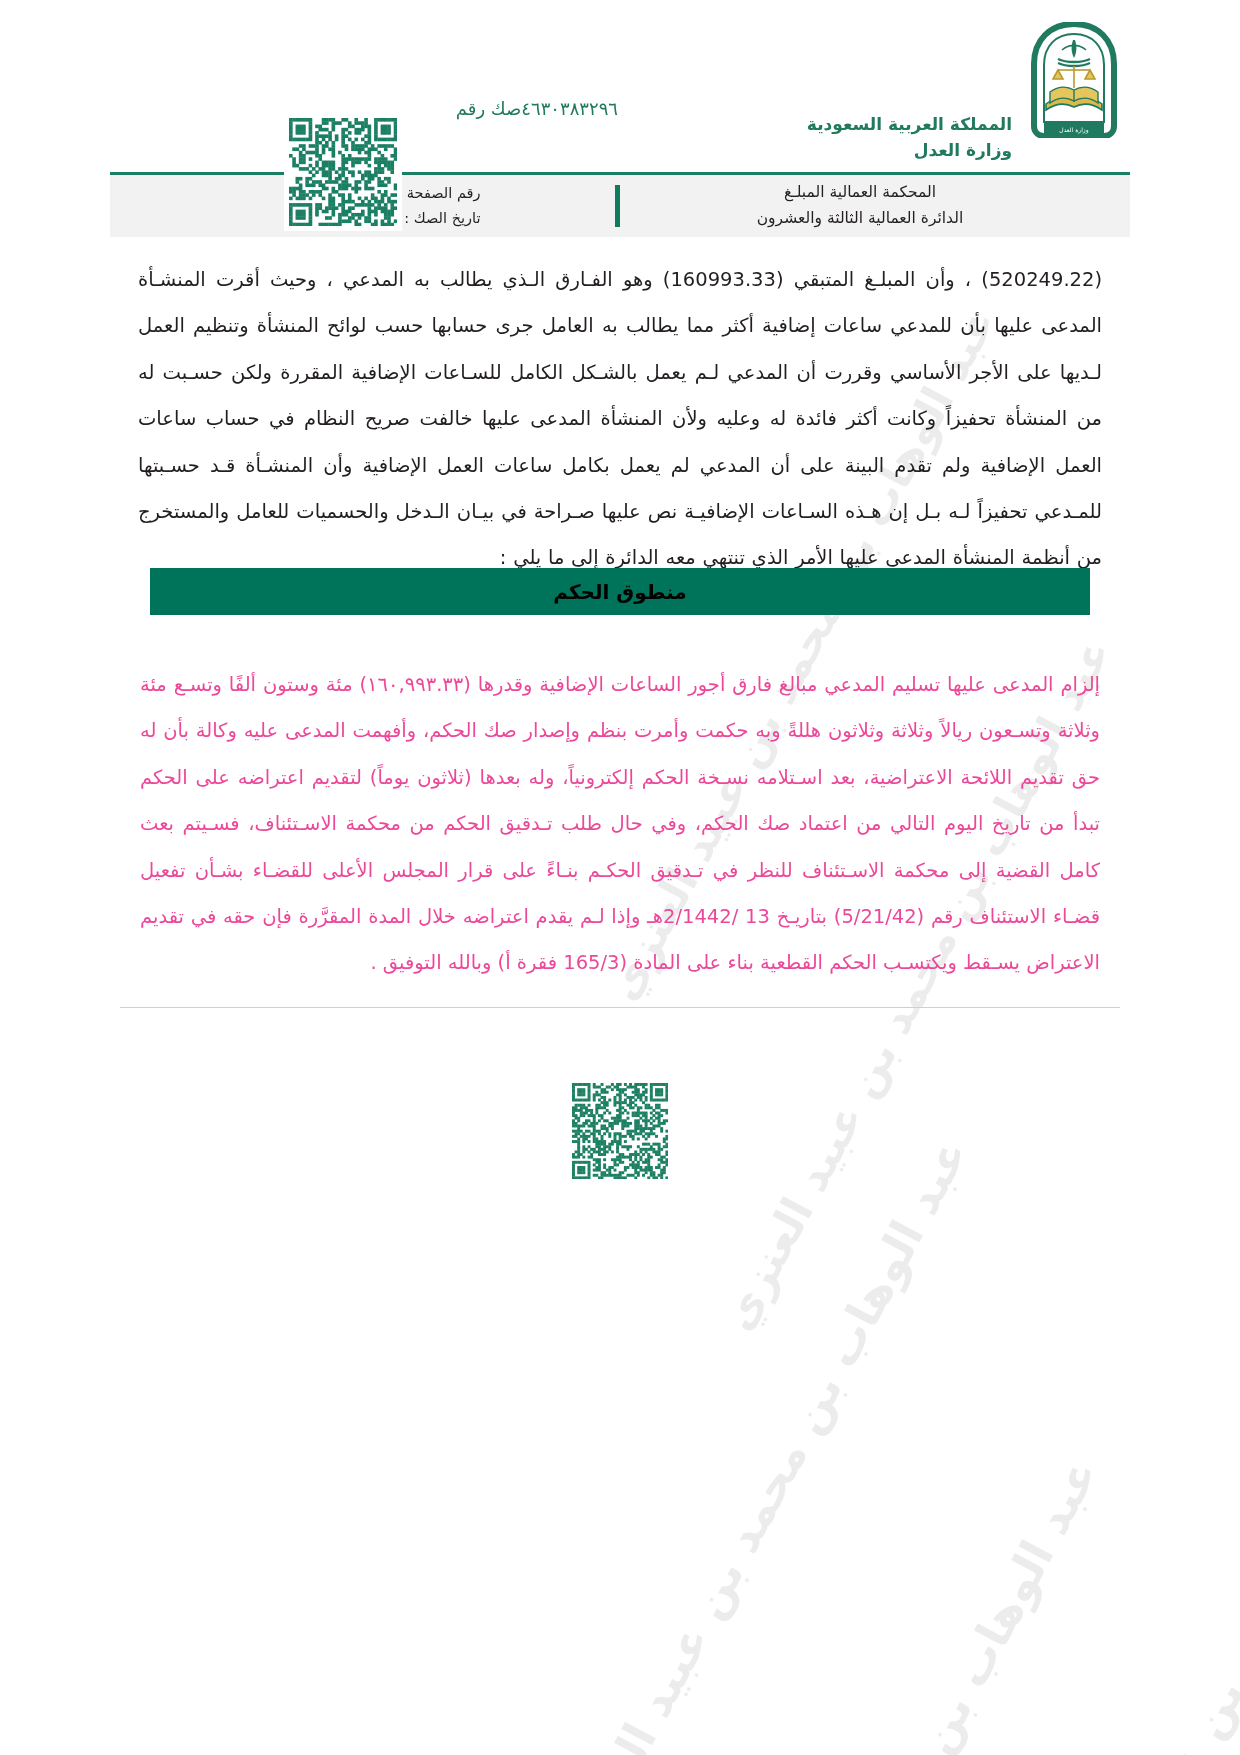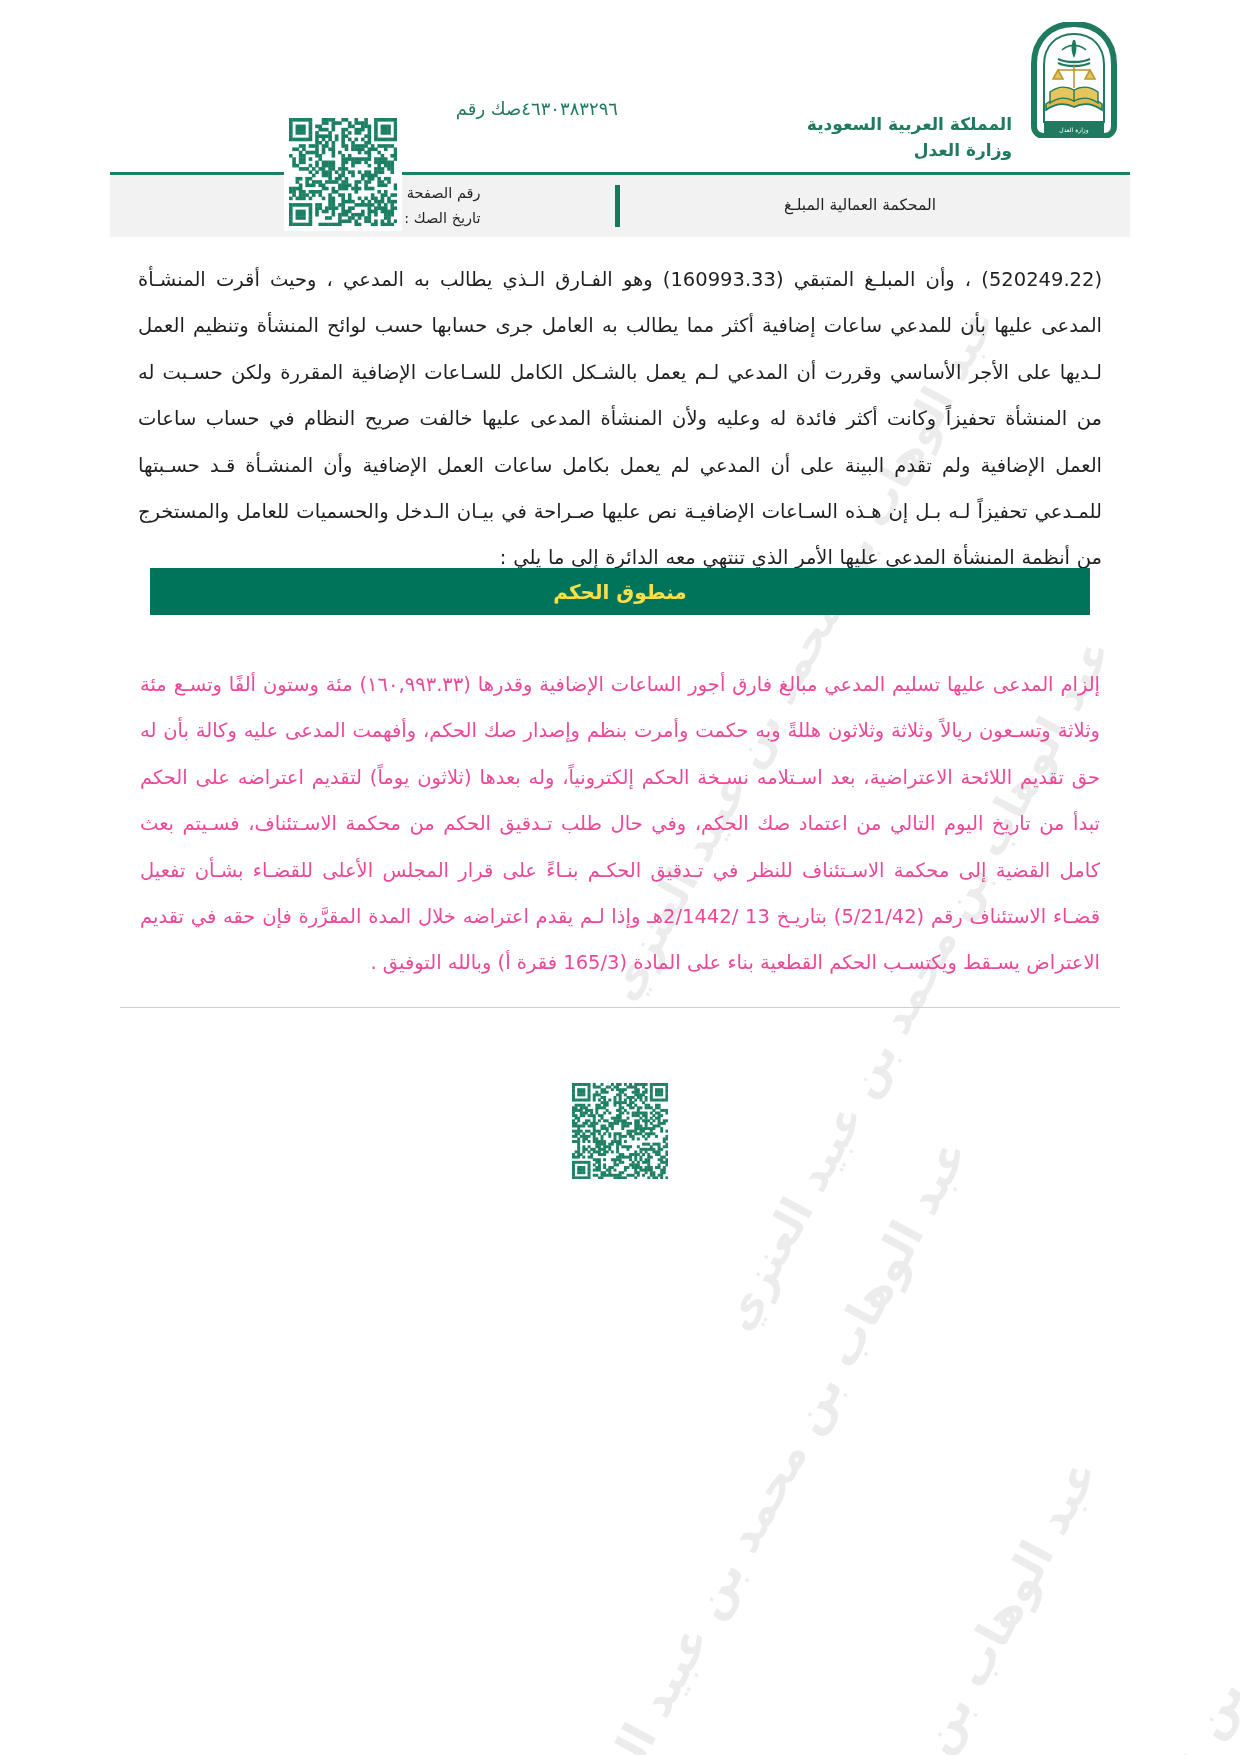--- a/index.html
+++ b/index.html
@@ -171,21 +171,21 @@
   }
 
   
   .band {
     position: absolute;
     top: 568px;
     left: 150px;
     right: 150px;
     height: 47px;
     background: #00745a;
-    color: #fde047;
+    color: #000000;
     font-size: 20px;
     font-weight: 700;
     display: flex;
     align-items: center;
     justify-content: center;
     letter-spacing: 0.5px;
   }
 
   .ruling-wrap {
     position: absolute;
@@ -851,20 +851,21 @@
             <rect x="101.45" y="104.73" width="3.62" height="3.62" fill="#1b7f63"></rect>
           </svg></div>
     </div>
 
     <div class="hr-green"></div>
   </div>
 
   <div class="infobar">
     <div class="court-block">
       <div>المحكمة العمالية المبلـغ</div>
+      <div>الدائرة العمالية الثالثة والعشرون</div>
     </div>
     <div class="divider"></div>
     <div class="meta-block">
       <div class="meta-row">
         <span class="k">رقم الصفحة :</span>
         <span class="v">٨</span>
       </div>
       <div class="meta-row">
         <span class="k">تاريخ الصك :</span>
         <span class="v">١٤٤٦/٠٥/٠٣</span>

